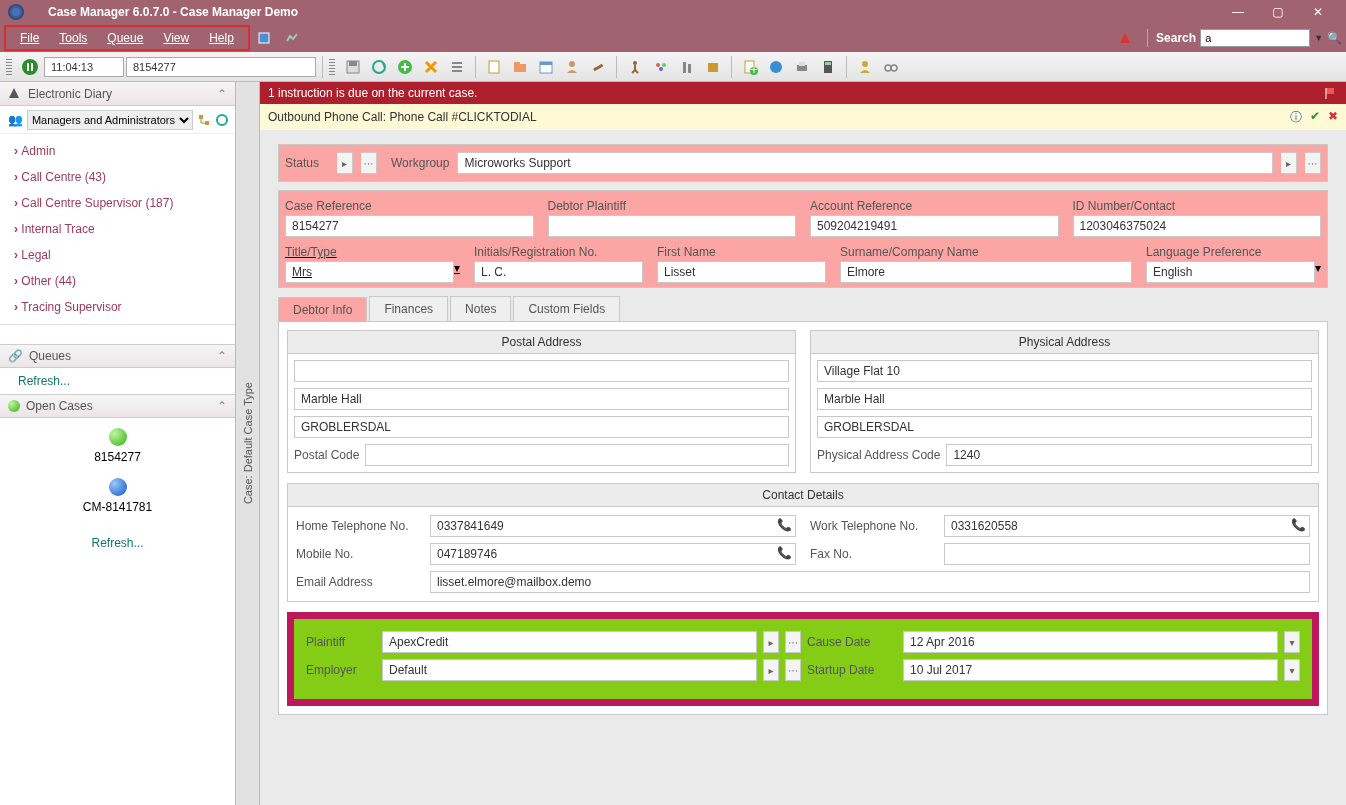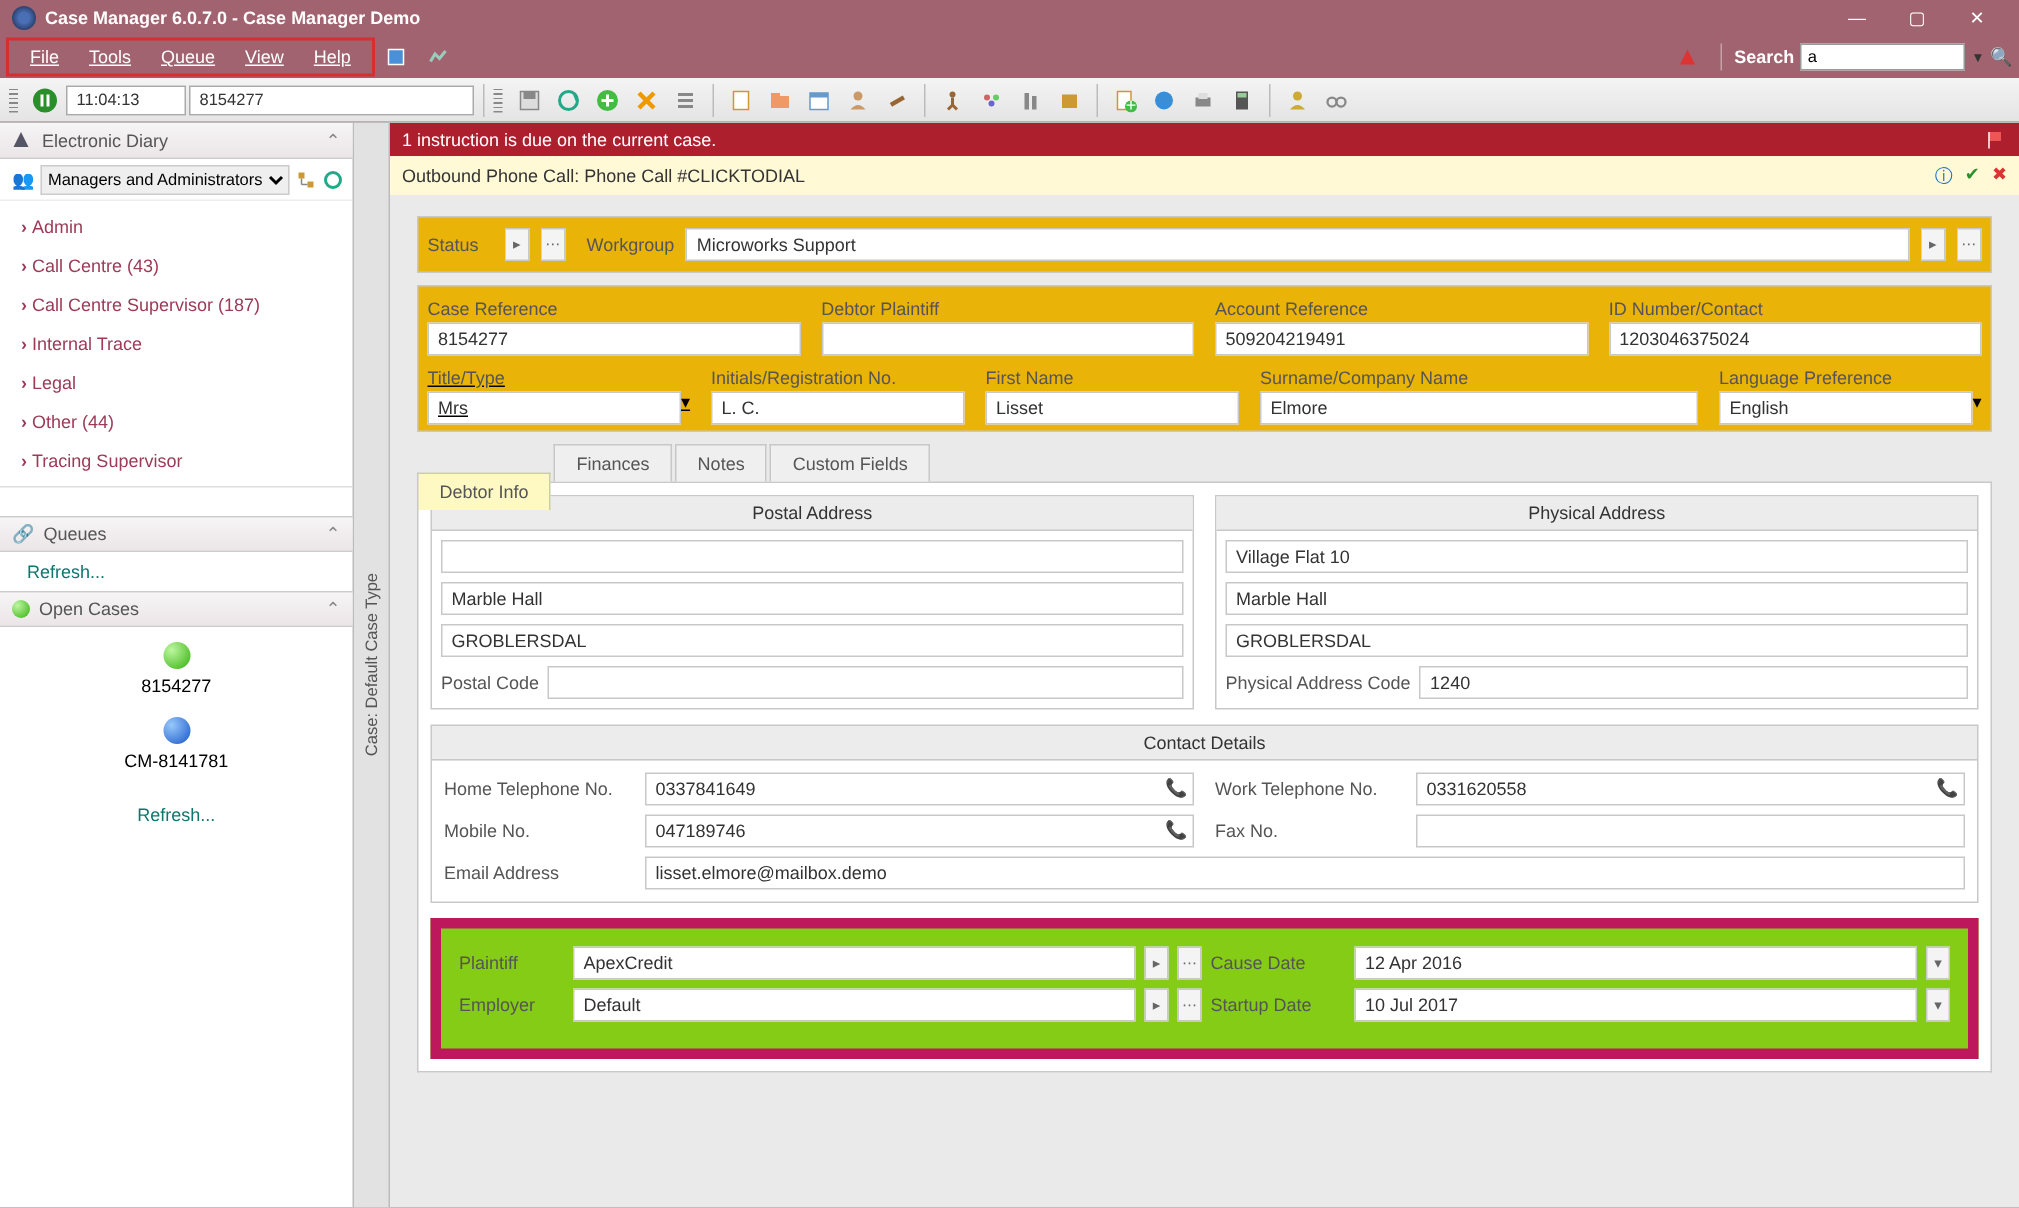--- a/index.html
+++ b/index.html
@@ -1,19 +1,19 @@
 <!DOCTYPE html>
 <html><head>
 <meta charset="utf-8">
 <style>
 * { box-sizing: border-box; margin: 0; padding: 0; font-family: "Segoe UI", Tahoma, sans-serif; font-size: 12px; }
 body { background: #a0636f; width: 1346px; height: 805px; overflow: hidden; }
 .titlebar { background: #a0636f; height: 24px; display: flex; align-items: center; padding: 0 8px; color: #fff; }
 .titlebar .app-icon { width: 16px; height: 16px; background: radial-gradient(circle, #4a6fb5 30%, #2c4270 70%); border-radius: 50%; margin-right: 6px; }
-.titlebar .title { flex: 1; font-weight: bold; }
+.titlebar .title { flex: 1; font-weight: bold; margin-left: 18px; }
 .titlebar .win-btns { display: flex; gap: 0; }
 .titlebar .win-btn { width: 40px; height: 24px; display: flex; align-items: center; justify-content: center; cursor: pointer; color:#fff; }
 .menubar { background: #a0636f; height: 28px; display: flex; align-items: center; padding: 0 4px; color: #fff; }
 .menubar .menus { display: flex; align-items: center; border: 2px solid #d62f2f; padding: 2px 4px; }
 .menubar .menu-item { padding: 2px 10px; cursor: pointer; }
 .menubar .menu-item span.u { text-decoration: underline; }
 .menubar .spacer { flex: 1; }
 .menubar .search { display: flex; align-items: center; gap: 4px; }
 .menubar .search-label { font-weight: bold; }
 .menubar .search-input { width: 110px; height: 18px; background: #fff; border: 1px solid #999; padding: 0 4px; font-size: 11px; color:#000;}
@@ -44,32 +44,32 @@
 .orb.blue{background:radial-gradient(circle at 30% 30%,#98c8fb,#1656c8);}
 .main { flex:1; display:flex; background:#eaeaea; position:relative;}
 .vert-tab { width:24px; background:#e2e2e2; border-right:1px solid #bbb; display:flex; align-items:center; justify-content:center;}
 .vert-tab .vtxt { writing-mode: vertical-rl; transform: rotate(180deg); color:#555; font-size:11px; white-space:nowrap; padding:10px 0;}
 .main-body { flex:1; display:flex; flex-direction:column; }
 .alertbar { height:22px; background:#ae1f2e; color:#fff; display:flex; align-items:center; padding:0 8px; font-size:11px;}
 .alertbar .ico{margin-left:auto;display:flex;align-items:center;}
 .infobar { height:26px; background:#fff9d5; display:flex; align-items:center; padding:0 8px; font-size:11px; color:#333;}
 .infobar .icons{margin-left:auto;display:flex;gap:8px;}
 .scroll-area{flex:1;overflow:auto;padding:14px 18px;}
-.form-card{background:#eab308;border:1px solid #c8c8c8;padding:4px 6px;margin-bottom:8px;}
+.form-card{background:#fca5a5;border:1px solid #c8c8c8;padding:4px 6px;margin-bottom:8px;}
 .form-row{display:flex;align-items:center;gap:8px;padding:3px 0;}
 .form-row .lbl{color:#555;}
 .form-row .val-input{flex:1;height:22px;border:1px solid #c8c8c8;background:#fff;padding:0 6px;display:flex;align-items:center;color:#333;}
 .form-row .dd{width:16px;height:22px;border:1px solid #c8c8c8;border-left:none;display:flex;align-items:center;justify-content:center;background:#f4f4f4;cursor:pointer;color:#666;font-size:10px;}
 .form-cols{display:flex;gap:14px;}
 .form-col{flex:1;display:flex;flex-direction:column;}
 .fld-label{color:#555;margin:4px 0 2px 0;}
 .fld-input{height:22px;border:1px solid #c8c8c8;background:#fff;padding:0 6px;color:#333;}
 .tabs{display:flex;border-bottom:1px solid #c8c8c8;margin-top:6px;}
 .tab{padding:5px 14px;border:1px solid #c8c8c8;border-bottom:none;background:#efefef;color:#555;cursor:pointer;margin-right:2px;}
-.tab.active{background:#fef9c3;position:relative;top:19px;}
+.tab.active{background:#fca5a5;position:relative;top:1px;}
 .tab-pane{background:#fff;border:1px solid #c8c8c8;border-top:none;padding:8px;}
 .addr-row{display:flex;gap:14px;}
 .addr-col{flex:1;border:1px solid #c8c8c8;}
 .addr-col .hdr{background:#ececec;text-align:center;padding:4px 0;color:#333;border-bottom:1px solid #c8c8c8;}
 .addr-col .body{padding:6px;display:flex;flex-direction:column;gap:6px;}
 .addr-input{height:22px;border:1px solid #c8c8c8;background:#fff;padding:0 6px;color:#333;}
 .addr-pair{display:flex;align-items:center;gap:6px;}
 .addr-pair .albl{color:#555;white-space:nowrap;}
 .contact-box{border:1px solid #c8c8c8;margin-top:10px;}
 .contact-box .hdr{background:#ececec;text-align:center;padding:4px 0;color:#333;border-bottom:1px solid #c8c8c8;}

